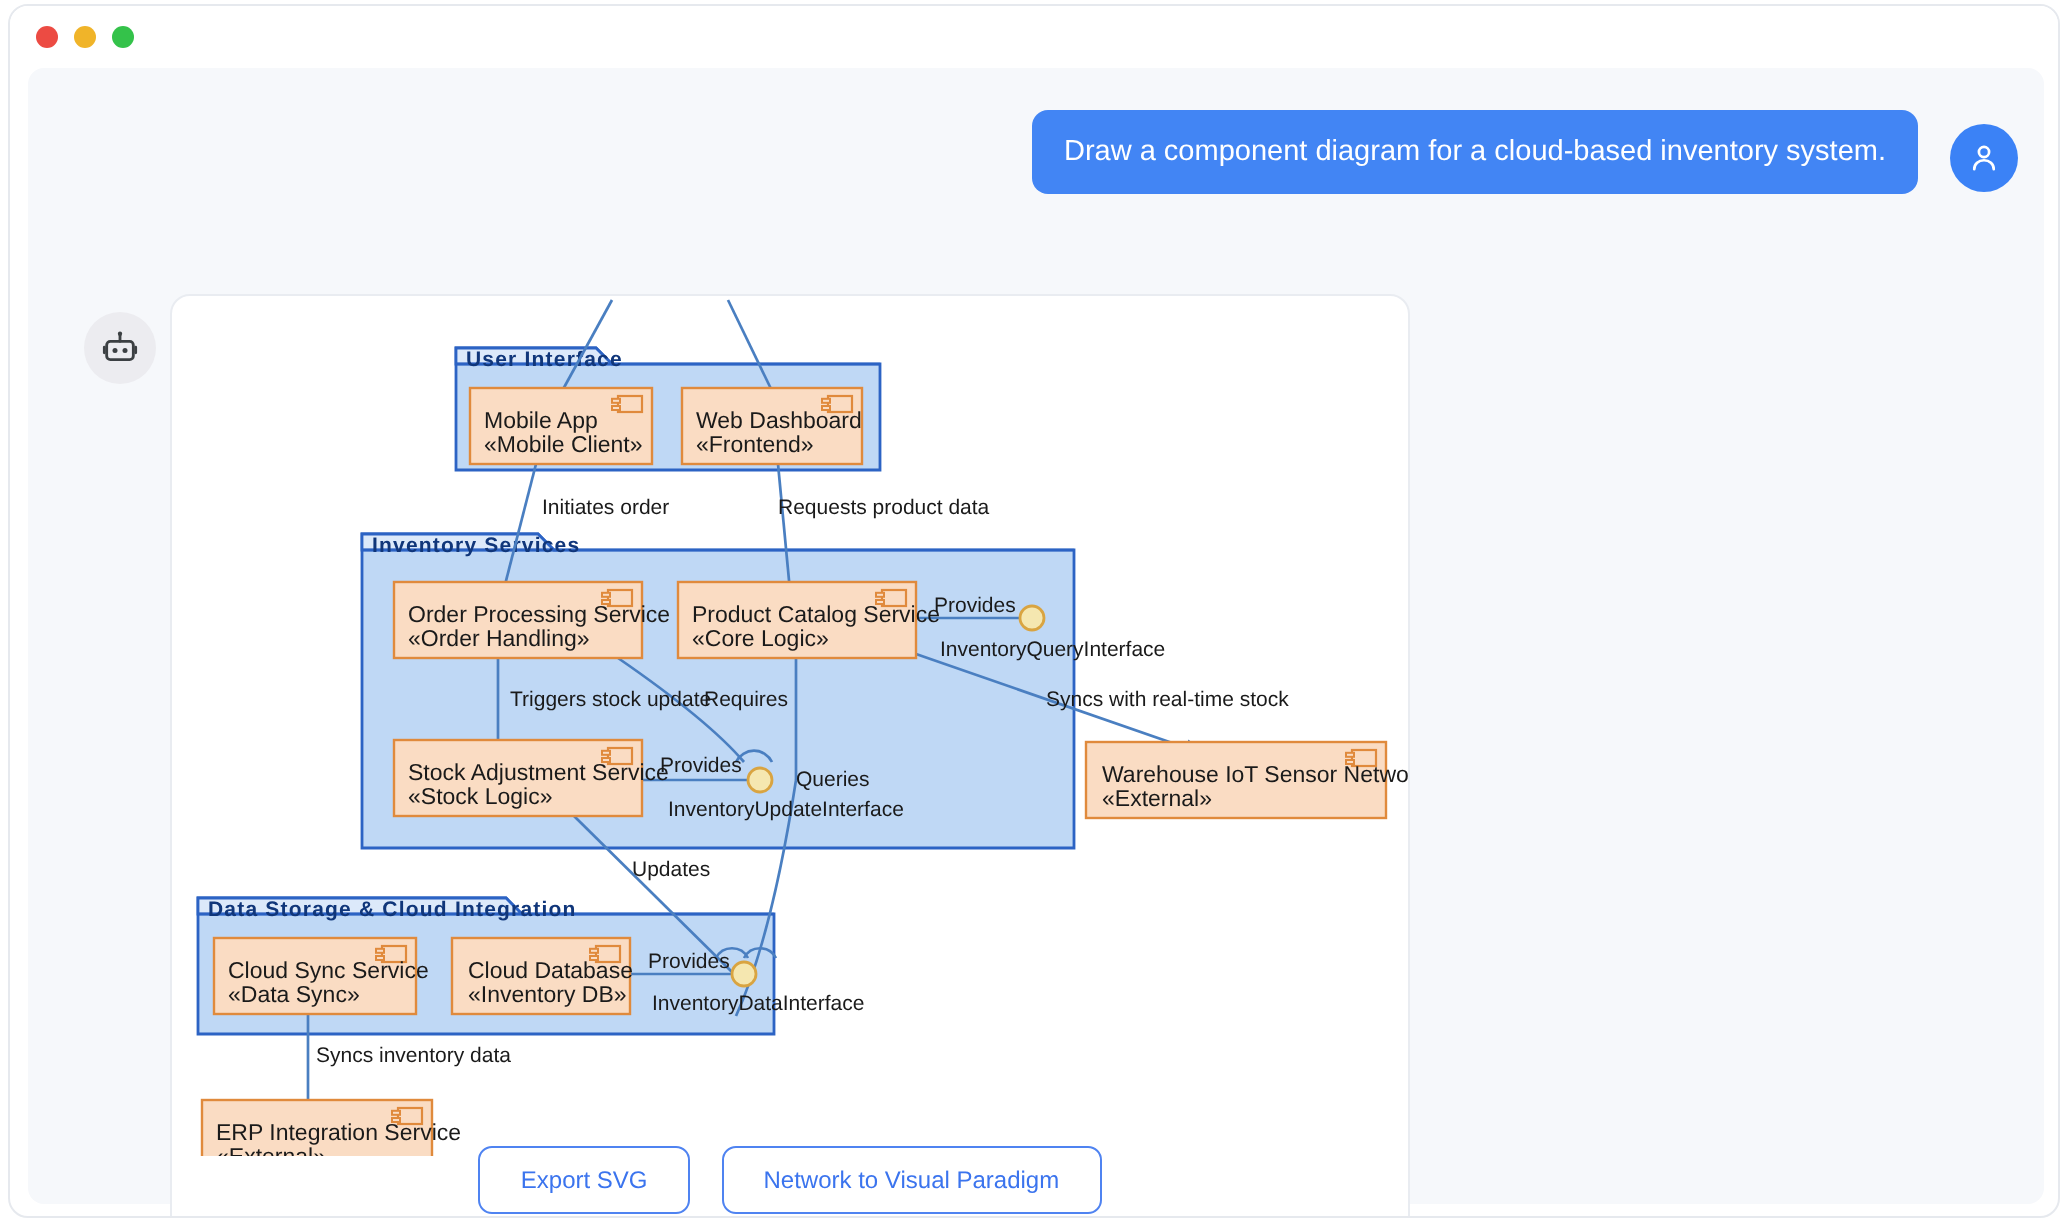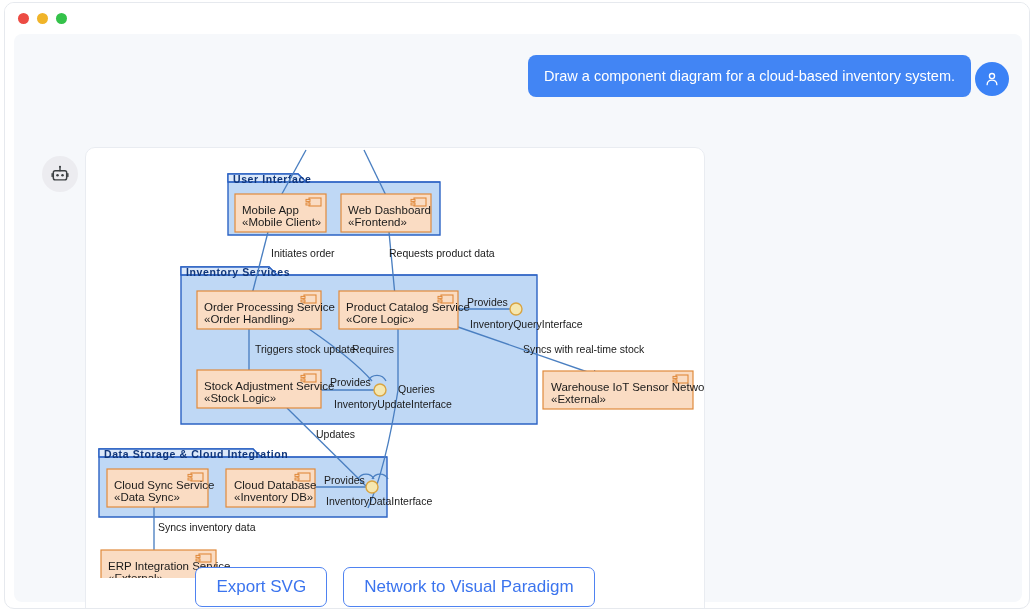--- a/index.html
+++ b/index.html
@@ -20,21 +20,21 @@
   .l-red{background:#ec4b43;}
   .l-yellow{background:#f0b429;}
   .l-green{background:#34c24a;}
 
   .chatpane{
     position:absolute;left:9px;top:31px;width:1008px;height:568px;
     background:#f6f8fb;border-radius:8px;box-sizing:border-box;
   }
 
   
-  .user-row{position:absolute;right:13px;top:21px;display:flex;align-items:flex-start;gap:4px;}
+  .user-row{position:absolute;right:13px;top:21px;display:flex;align-items:flex-start;gap:16px;}
   .avatar{
     width:34px;height:34px;border-radius:50%;background:#3b82f6;
     display:flex;align-items:center;justify-content:center;flex:0 0 auto;margin-top:7px;
   }
   .bubble{
     background:#4285f4;color:#fff;border-radius:8px;
     padding:12px 16px;font-size:14.5px;line-height:1.25;white-space:nowrap;
   }
 
   
@@ -47,21 +47,21 @@
     background:#ffffff;border:1px solid #e9ecf1;border-radius:10px;box-sizing:border-box;
     overflow:hidden;
   }
   .diagram-wrap{position:absolute;left:0;top:0;width:620px;height:430px;overflow:hidden;}
   .actions{
     position:absolute;left:0;bottom:13px;width:100%;
     display:flex;justify-content:center;gap:16px;
   }
   .btn{
     border:1px solid #4f83f1;color:#3b74ee;background:#fff;
-    border-radius:7px;padding:9px 20px;font-size:17px;cursor:pointer;
+    border-radius:7px;padding:9px 20px;font-size:12px;cursor:pointer;
     font-family:"Liberation Sans",sans-serif;white-space:nowrap;
   }
   svg{display:block;}
   .cmp-title{font:11.5px "Liberation Sans",sans-serif;fill:#1a1a1a;}
   .cmp-stereo{font:11.5px "Liberation Sans",sans-serif;fill:#1a1a1a;}
   .pkg-title{font:bold 10.5px "Liberation Sans",sans-serif;fill:#10367a;letter-spacing:0.6px;}
   .edge-label{font:10.5px "Liberation Sans",sans-serif;fill:#1a1a1a;}
   .iface-label{font:10.5px "Liberation Sans",sans-serif;fill:#1a1a1a;}
 </style>
 </head>

